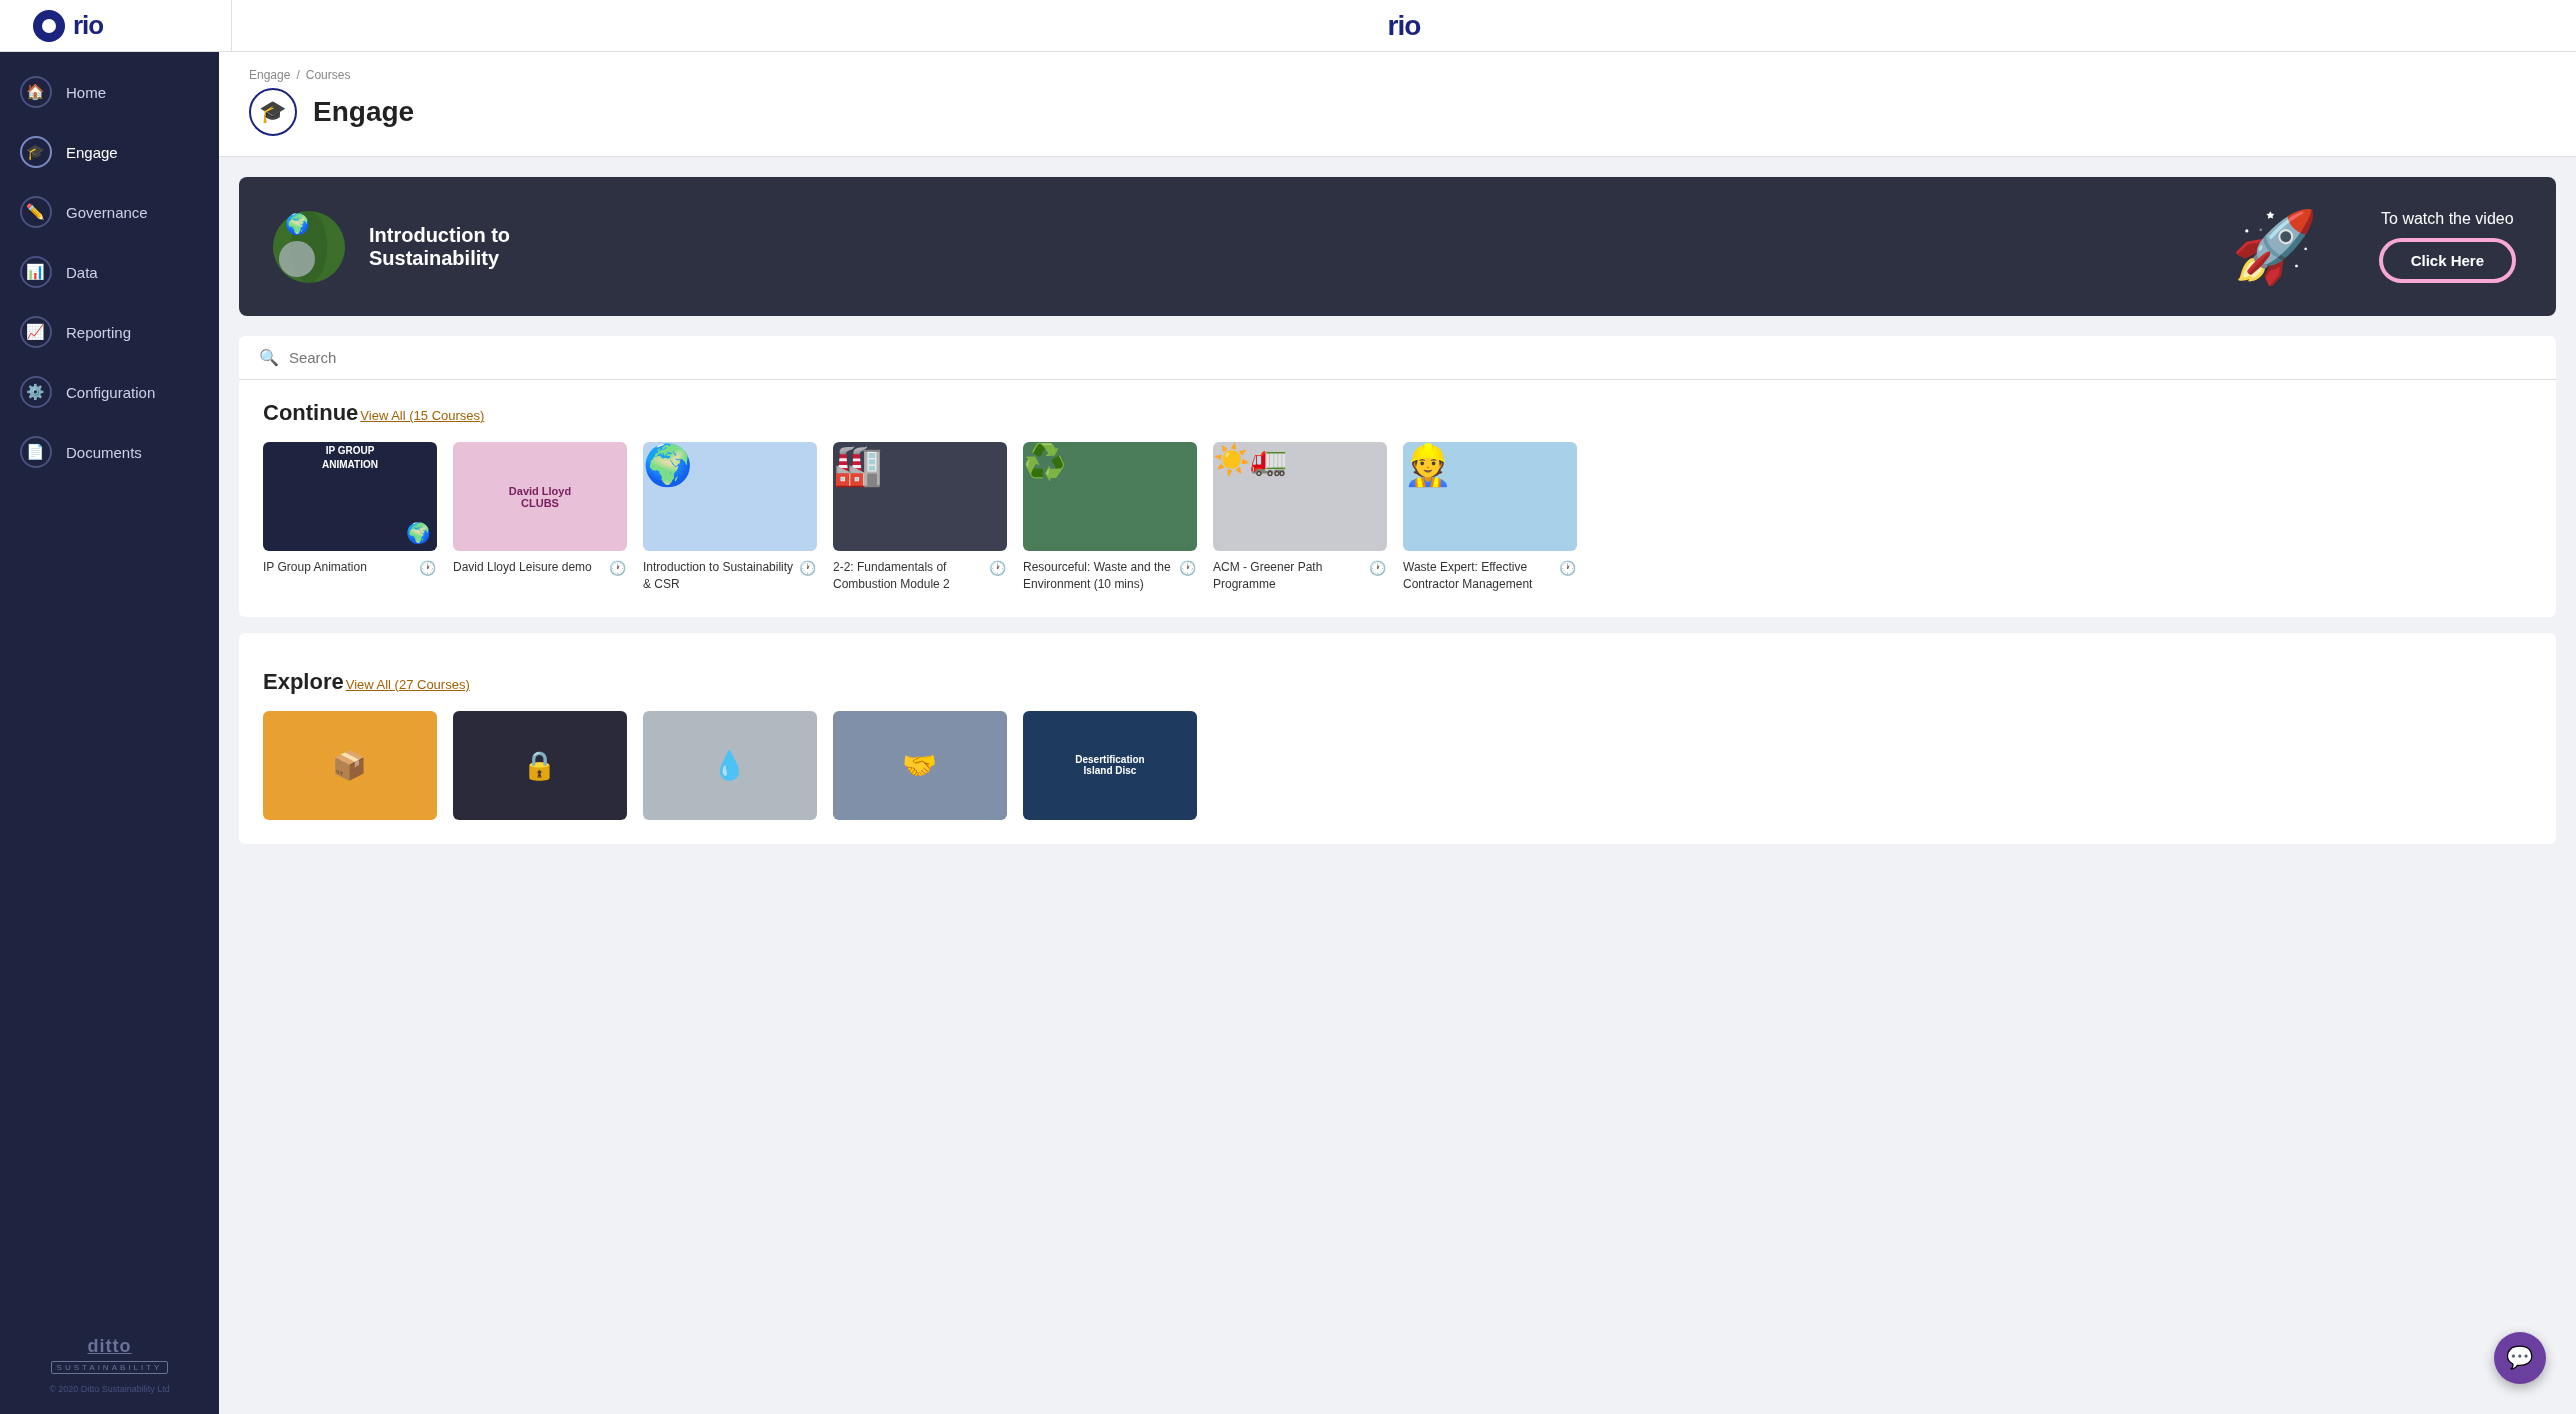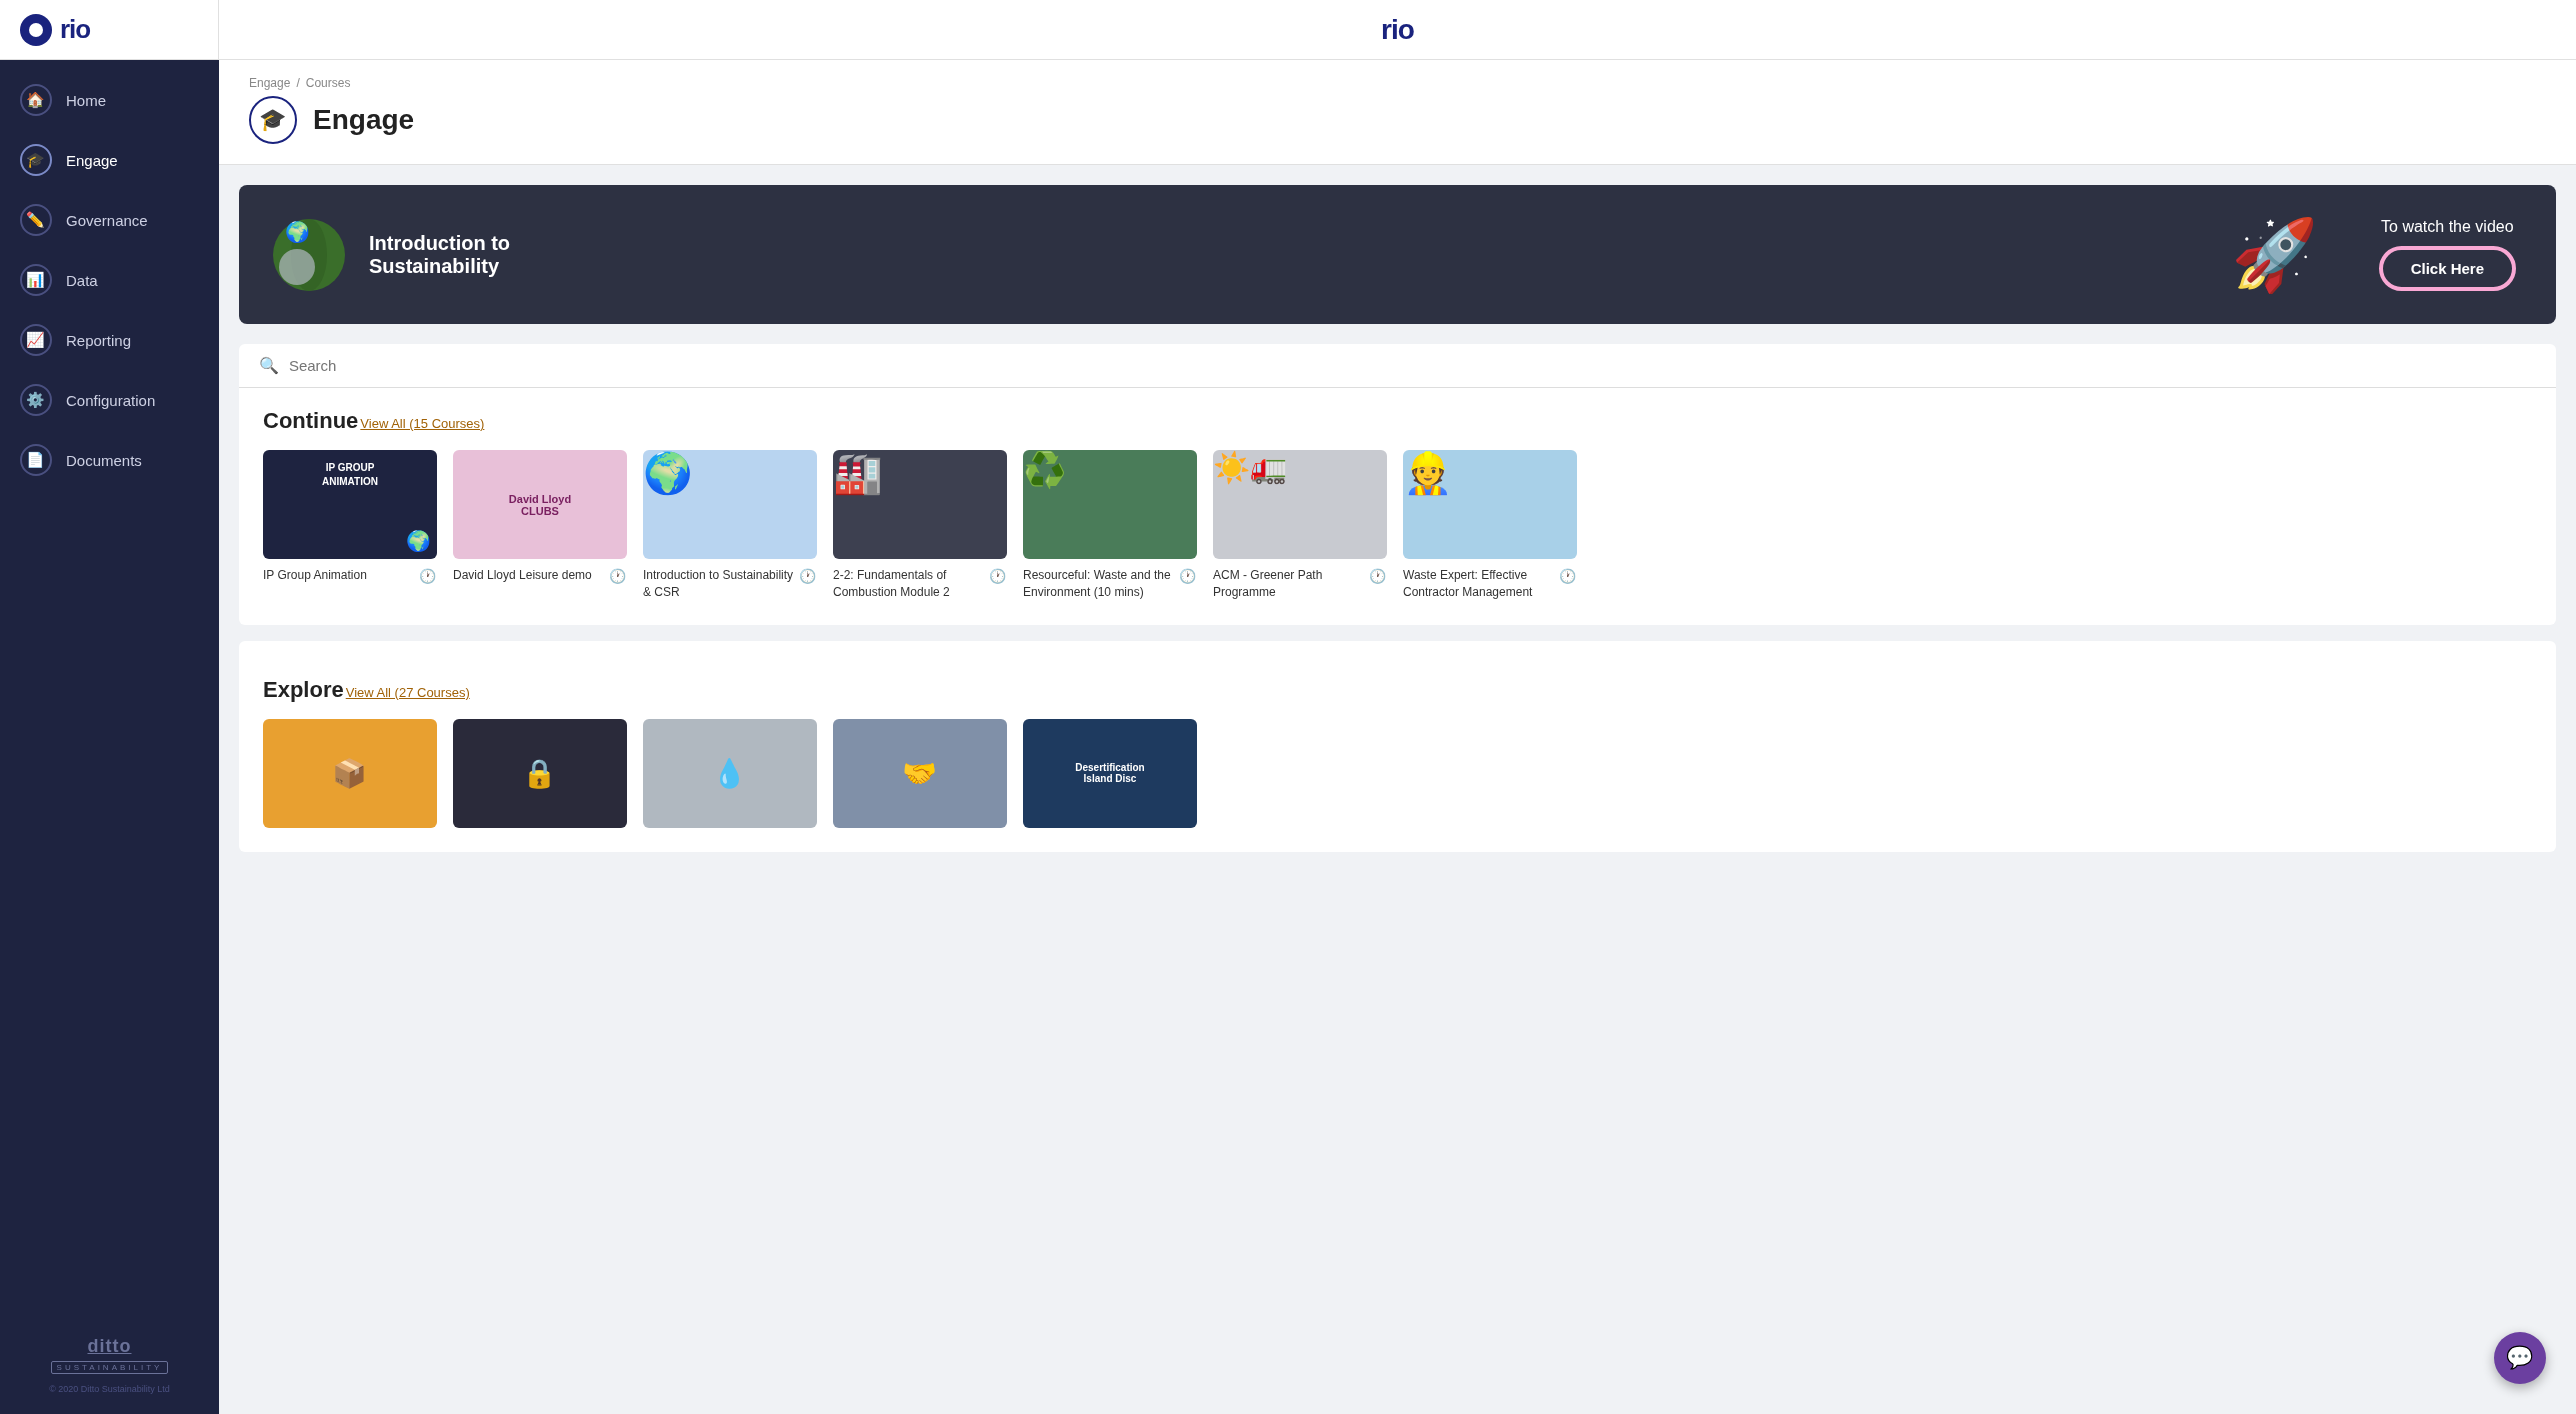--- a/index.html
+++ b/index.html
@@ -2,25 +2,26 @@
 <html><head>
   <meta charset="utf-8">
   <style>
     * { margin: 0; padding: 0; box-sizing: border-box; }
     body { font-family: -apple-system, BlinkMacSystemFont, 'Segoe UI', sans-serif; display: flex; flex-direction: column; height: 100vh; overflow: hidden; }
 
     
     .top-header {
       display: flex;
       align-items: center;
-      height: 60px;
+      height: 52px;
       background: #fff;
       border-bottom: 1px solid #e0e0e0;
       flex-shrink: 0;
       position: relative;
+      padding-left: 13px;
     }
     .top-header-sidebar-space {
       width: 219px;
       height: 100%;
       display: flex;
       align-items: center;
       padding-left: 20px;
       border-right: 1px solid #e0e0e0;
     }
     .logo-area {
@@ -470,21 +471,21 @@
 
     <div class="courses-section">
       <div class="section-header">
         <span class="section-title">Continue</span>
         <span class="section-link">View All (15 Courses)</span>
       </div>
       <div class="courses-grid">
 
         <div class="course-card">
           <div class="course-thumb thumb-dark">
-            <div style="color:#fff;font-size:10px;font-weight:800;text-align:center;padding:11px;line-height:1.4;">IP GROUP<br>ANIMATION</div>
+            <div style="color:#fff;font-size:10px;font-weight:800;text-align:center;padding:2px;line-height:1.4;">IP GROUP<br>ANIMATION</div>
             <div style="position:absolute;bottom:6px;right:6px;font-size:20px;">🌍</div>
           </div>
           <div class="course-title-row">
             <span class="course-title">IP Group Animation</span>
             <span class="course-clock">🕐</span>
           </div>
         </div>
 
         <div class="course-card">
           <div class="course-thumb thumb-pink" style="background:#e8c0d8;position:relative;">

